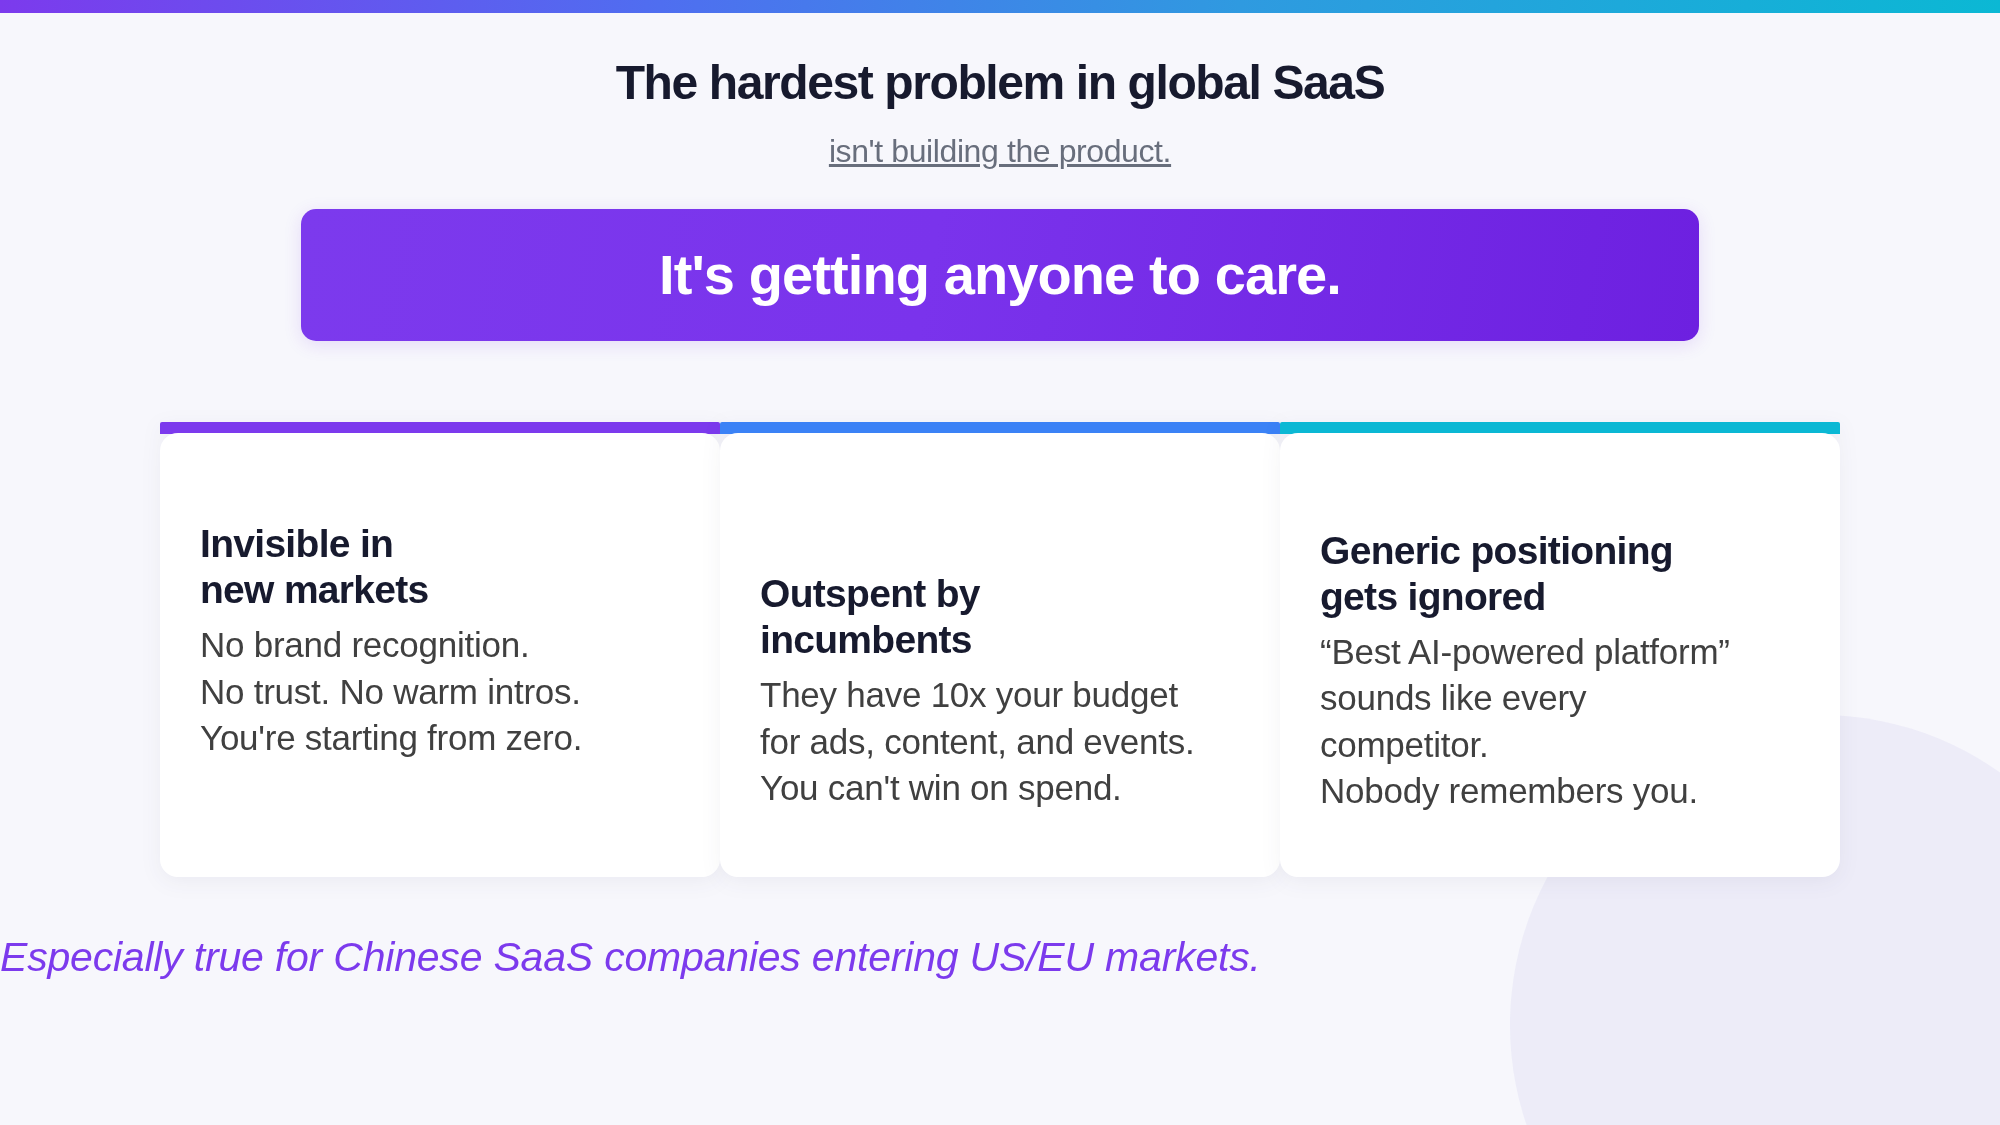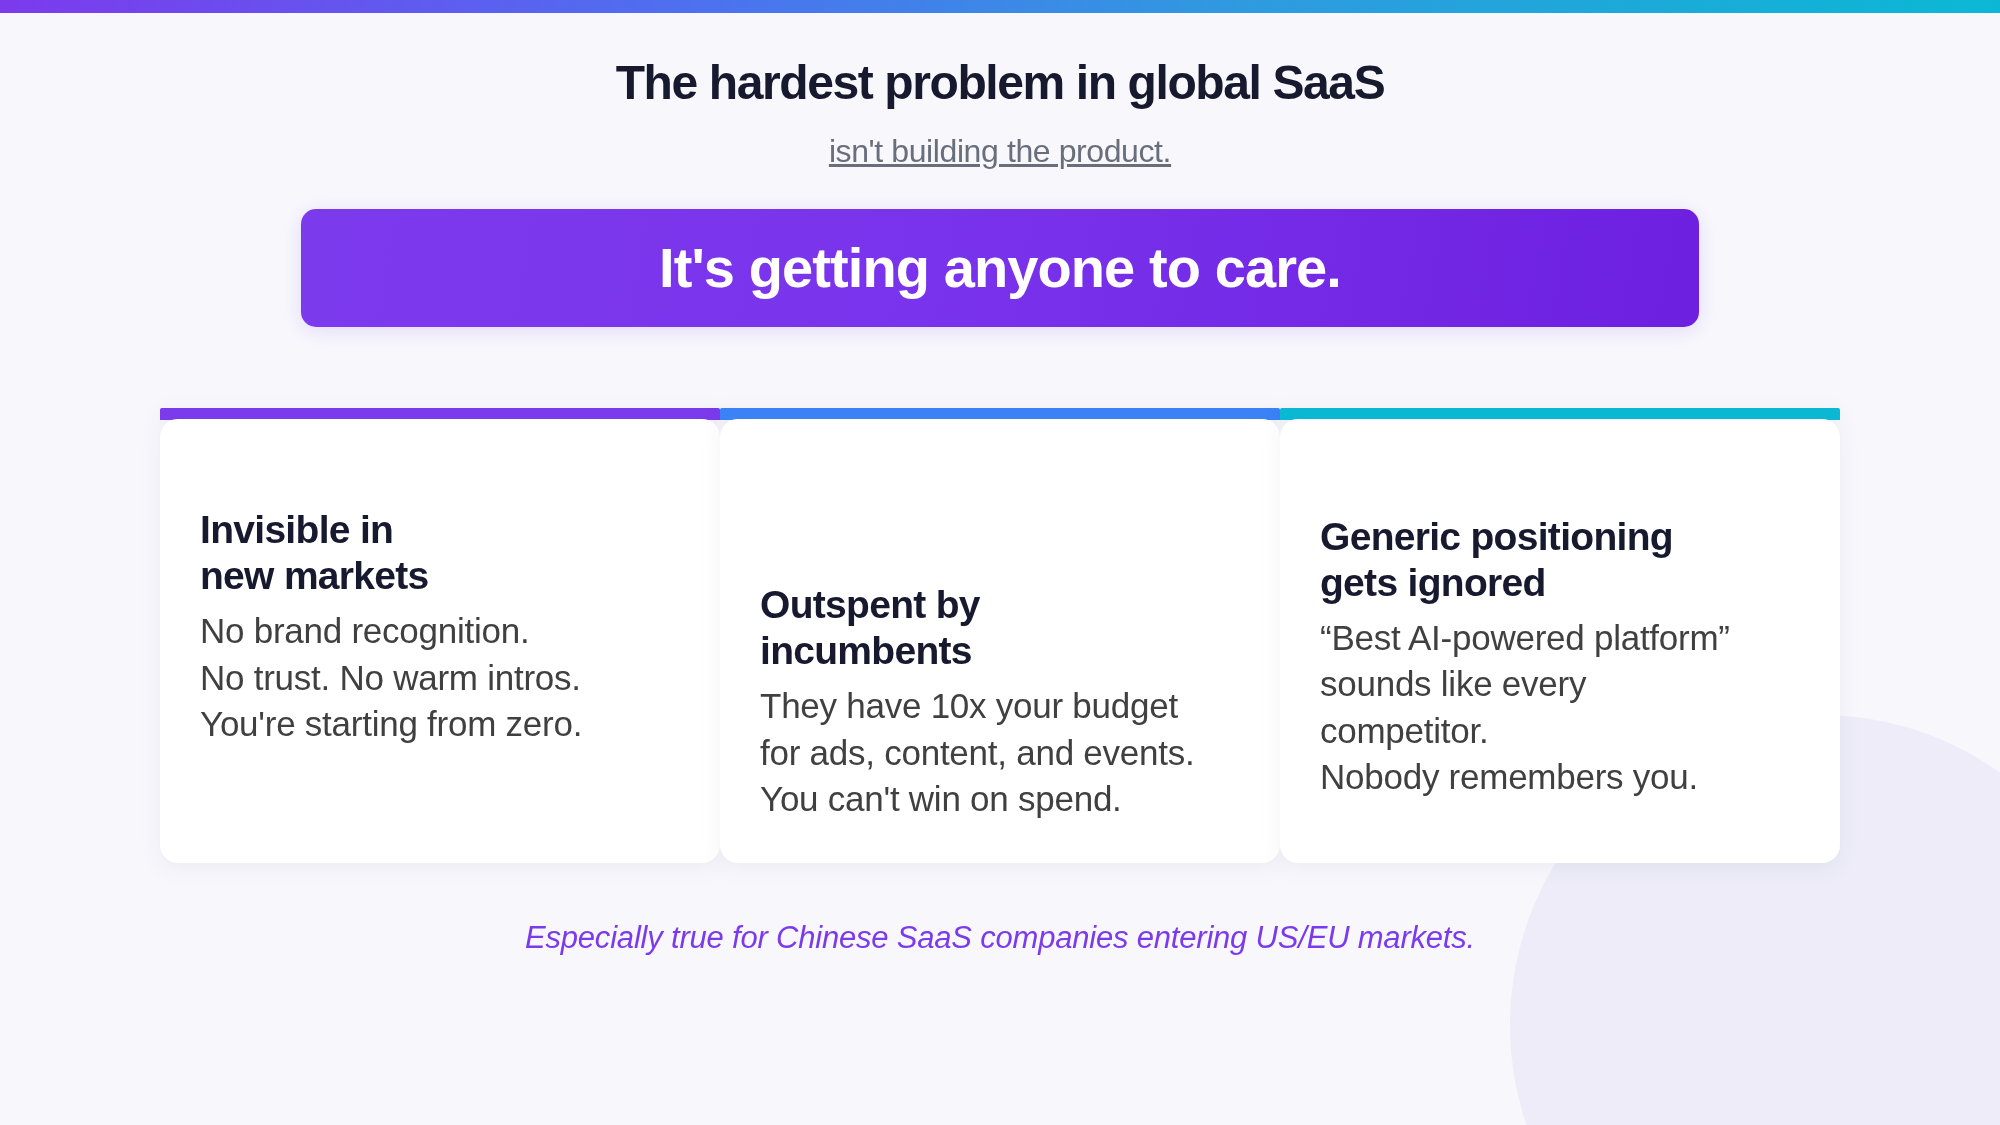--- a/index.html
+++ b/index.html
@@ -72,21 +72,21 @@
 
   
   .banner-wrap {
     display: flex;
     justify-content: center;
     margin-top: 39px;
   }
 
   .banner {
     width: 1398px;
-    height: 118px;
+    height: 132px;
     border-radius: 15px;
     background: linear-gradient(100deg, #7c3aed 0%, #7a33ec 45%, #6d20e0 100%);
     display: flex;
     align-items: center;
     justify-content: center;
     box-shadow: 0 4px 18px rgba(109,32,224,0.13);
   }
 
   .banner-text {
     color: #ffffff;
@@ -141,28 +141,27 @@
     font-size: 35px;
     font-weight: 400;
     color: #404040;
     line-height: 1.33;
     letter-spacing: -0.25px;
     white-space: pre-line;
   }
 
   
   .card--1 .card-body { padding-bottom: 115px; }
-  .card--2 .card-body { padding-bottom: 40px; }
+  .card--2 .card-body { padding-bottom: 65px; }
   .card--3 .card-body { padding-bottom: 62px; }
 
   
   .footnote {
-    text-align: center;
     margin-top: 57px;
-    font-size: 31px;
+    font-size: 41px;
     font-style: italic;
     font-weight: 400;
     color: #7c3aed;
     letter-spacing: -0.2px;
   }
 </style>
 </head>
 <body>
 
 <div class="bg-circle"></div>

